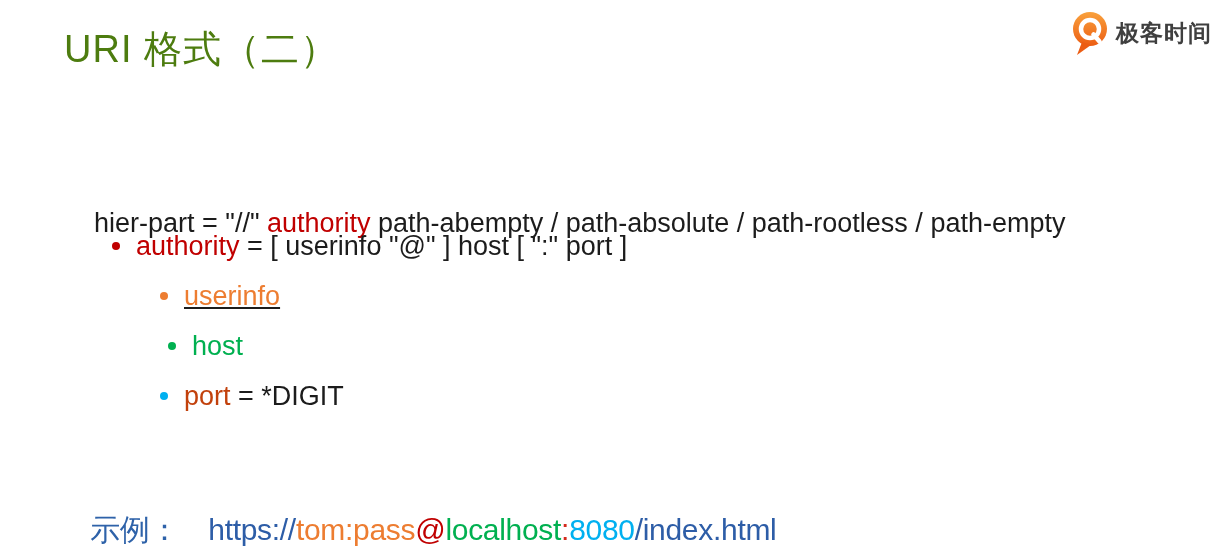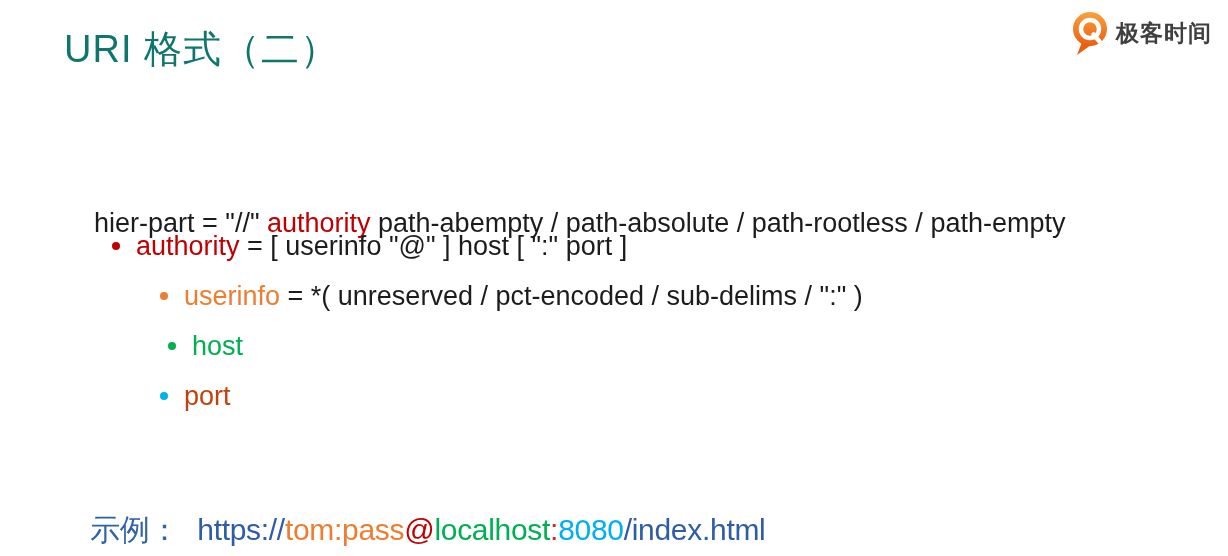--- a/index.html
+++ b/index.html
@@ -57,28 +57,28 @@
     flex: 0 0 auto;
   }
   .example {
     position: absolute;
     left: 58px;
     top: 476px;
     font-size: 30px;
     white-space: pre;
     letter-spacing: -0.3px;
   }
-  .example .url { margin-left: 18px; }
+  .example .url { margin-left: 29px; }
 </style>
 </head>
 <body>
 
 <div class="slide">
 
-  <h1 class="title" style="color: #0f766e;">URI 格式（二）</h1>
+  <h1 class="title" style="color: #4d7c0f;">URI 格式（二）</h1>
 
   <div class="logo">
     <svg width="40" height="46" viewBox="0 0 40 46" aria-hidden="true">
       <defs>
         <linearGradient id="lg" x1="0" y1="0" x2="0" y2="1">
           <stop offset="0" stop-color="#F9A13C"></stop>
           <stop offset="1" stop-color="#EC5D13"></stop>
         </linearGradient>
       </defs>
       <circle cx="20" cy="19" r="17" fill="url(#lg)"></circle>
@@ -91,32 +91,32 @@
 
   <div class="line line1" style="color: rgb(28, 28, 28);">
     <span>hier-part = "//" </span><span style="color: rgb(192, 0, 0);">authority</span><span> path-abempty / path-absolute / path-rootless / path-empty</span>
   </div>
 
   <div class="line bullet-row b1" style="color: rgb(28, 28, 28);">
     <span class="dot" style="color: rgb(192, 0, 0);"></span>
     <span style="color: rgb(192, 0, 0);">authority</span><span> = [ userinfo "@" ] host [ ":" port ]</span>
   </div>
 
-  <div class="line bullet-row b2" style="color: rgb(28, 28, 28);">
+  <div class="line bullet-row b2" style="color: rgb(28, 28, 28); text-decoration: underline;">
     <span class="dot" style="color: rgb(237, 125, 49);"></span>
-    <span style="color: rgb(237, 125, 49);">userinfo</span><span> = *( unreserved / pct-encoded / sub-delims / ":" )</span>
+    <span style="color: rgb(237, 125, 49);">userinfo</span>
   </div>
 
   <div class="line bullet-row b3" style="color: rgb(28, 28, 28);">
     <span class="dot" style="color: rgb(0, 176, 80);"></span>
     <span style="color: rgb(0, 176, 80);">host</span>
   </div>
 
   <div class="line bullet-row b4" style="color: rgb(28, 28, 28);">
     <span class="dot" style="color: rgb(0, 176, 240);"></span>
-    <span style="color: #c2410c;">port</span>
+    <span style="color: #c2410c;">port</span><span> = *DIGIT</span>
   </div>
 
   <div class="example">
     <span style="color: rgb(46, 98, 169);">示例：</span><span class="url"><span style="color: rgb(45, 93, 167);">https://</span><span style="color: rgb(237, 125, 49);">tom:pass</span><span style="color: rgb(192, 0, 0);">@</span><span style="color: rgb(0, 176, 80);">localhost</span><span style="color: rgb(212, 42, 28);">:</span><span style="color: rgb(0, 176, 240);">8080</span><span style="color: rgb(45, 93, 167);">/index.html</span></span>
   </div>
 
 </div>
 
 </body></html>

